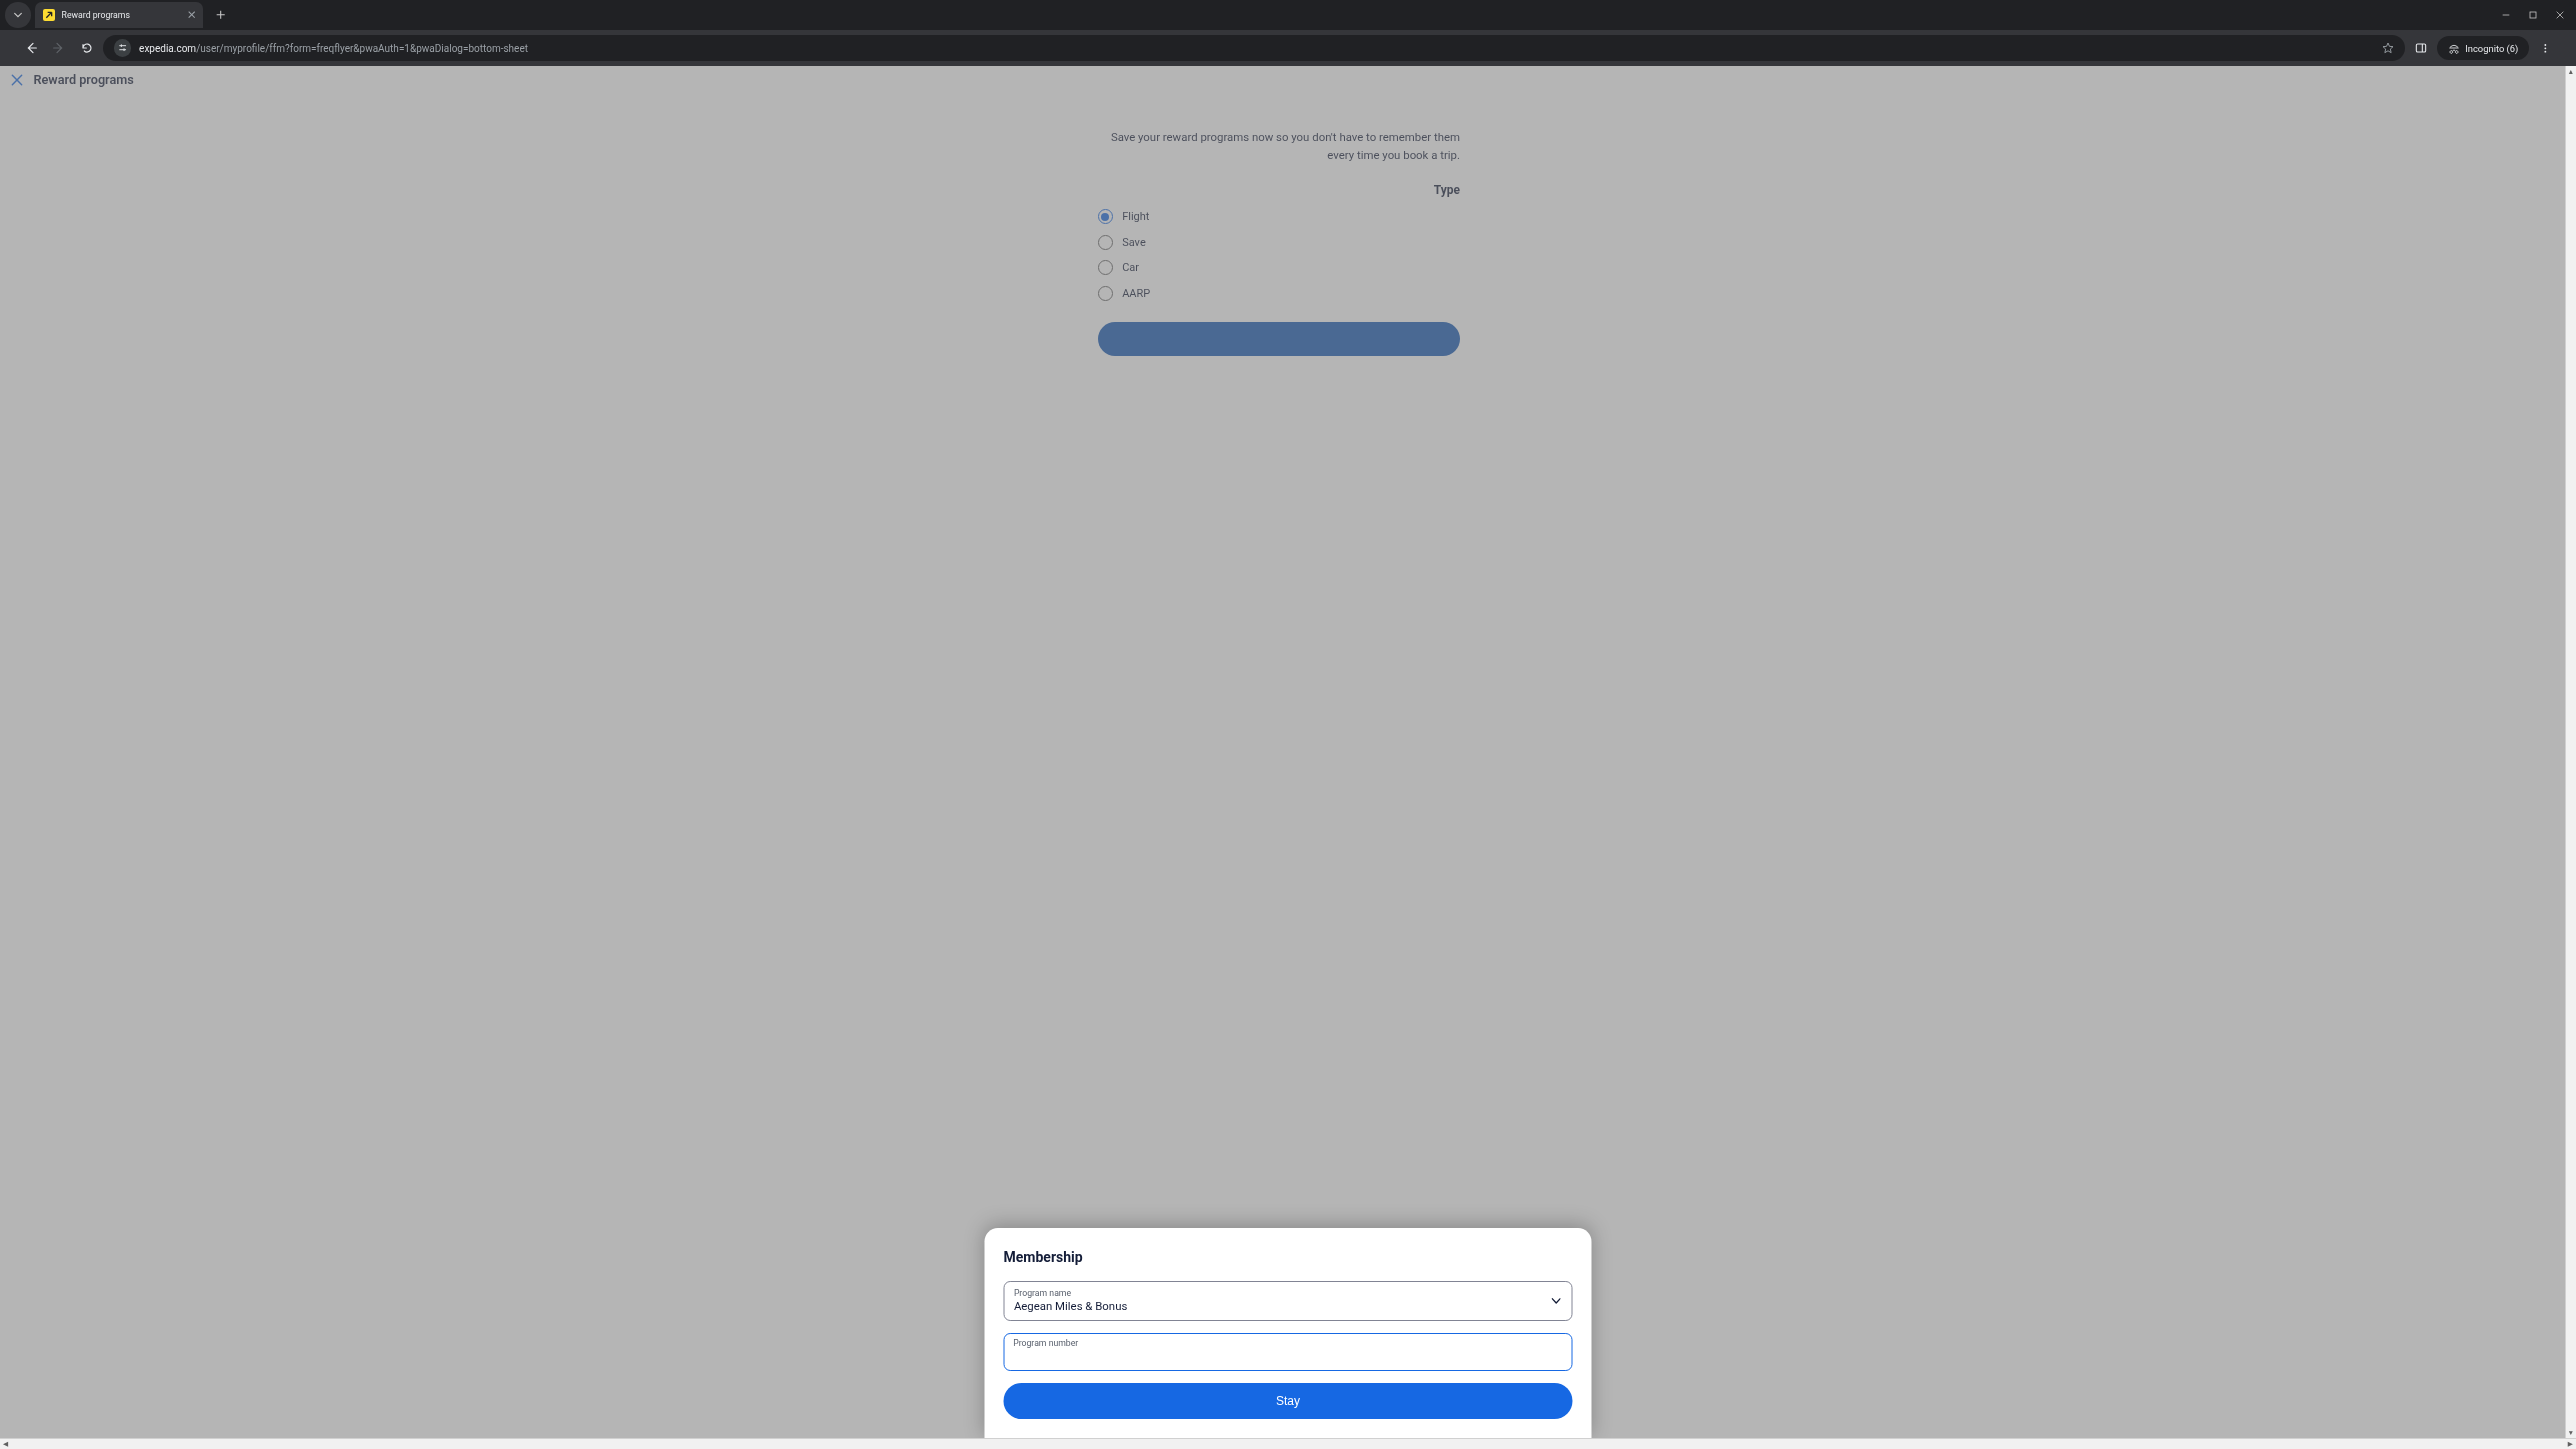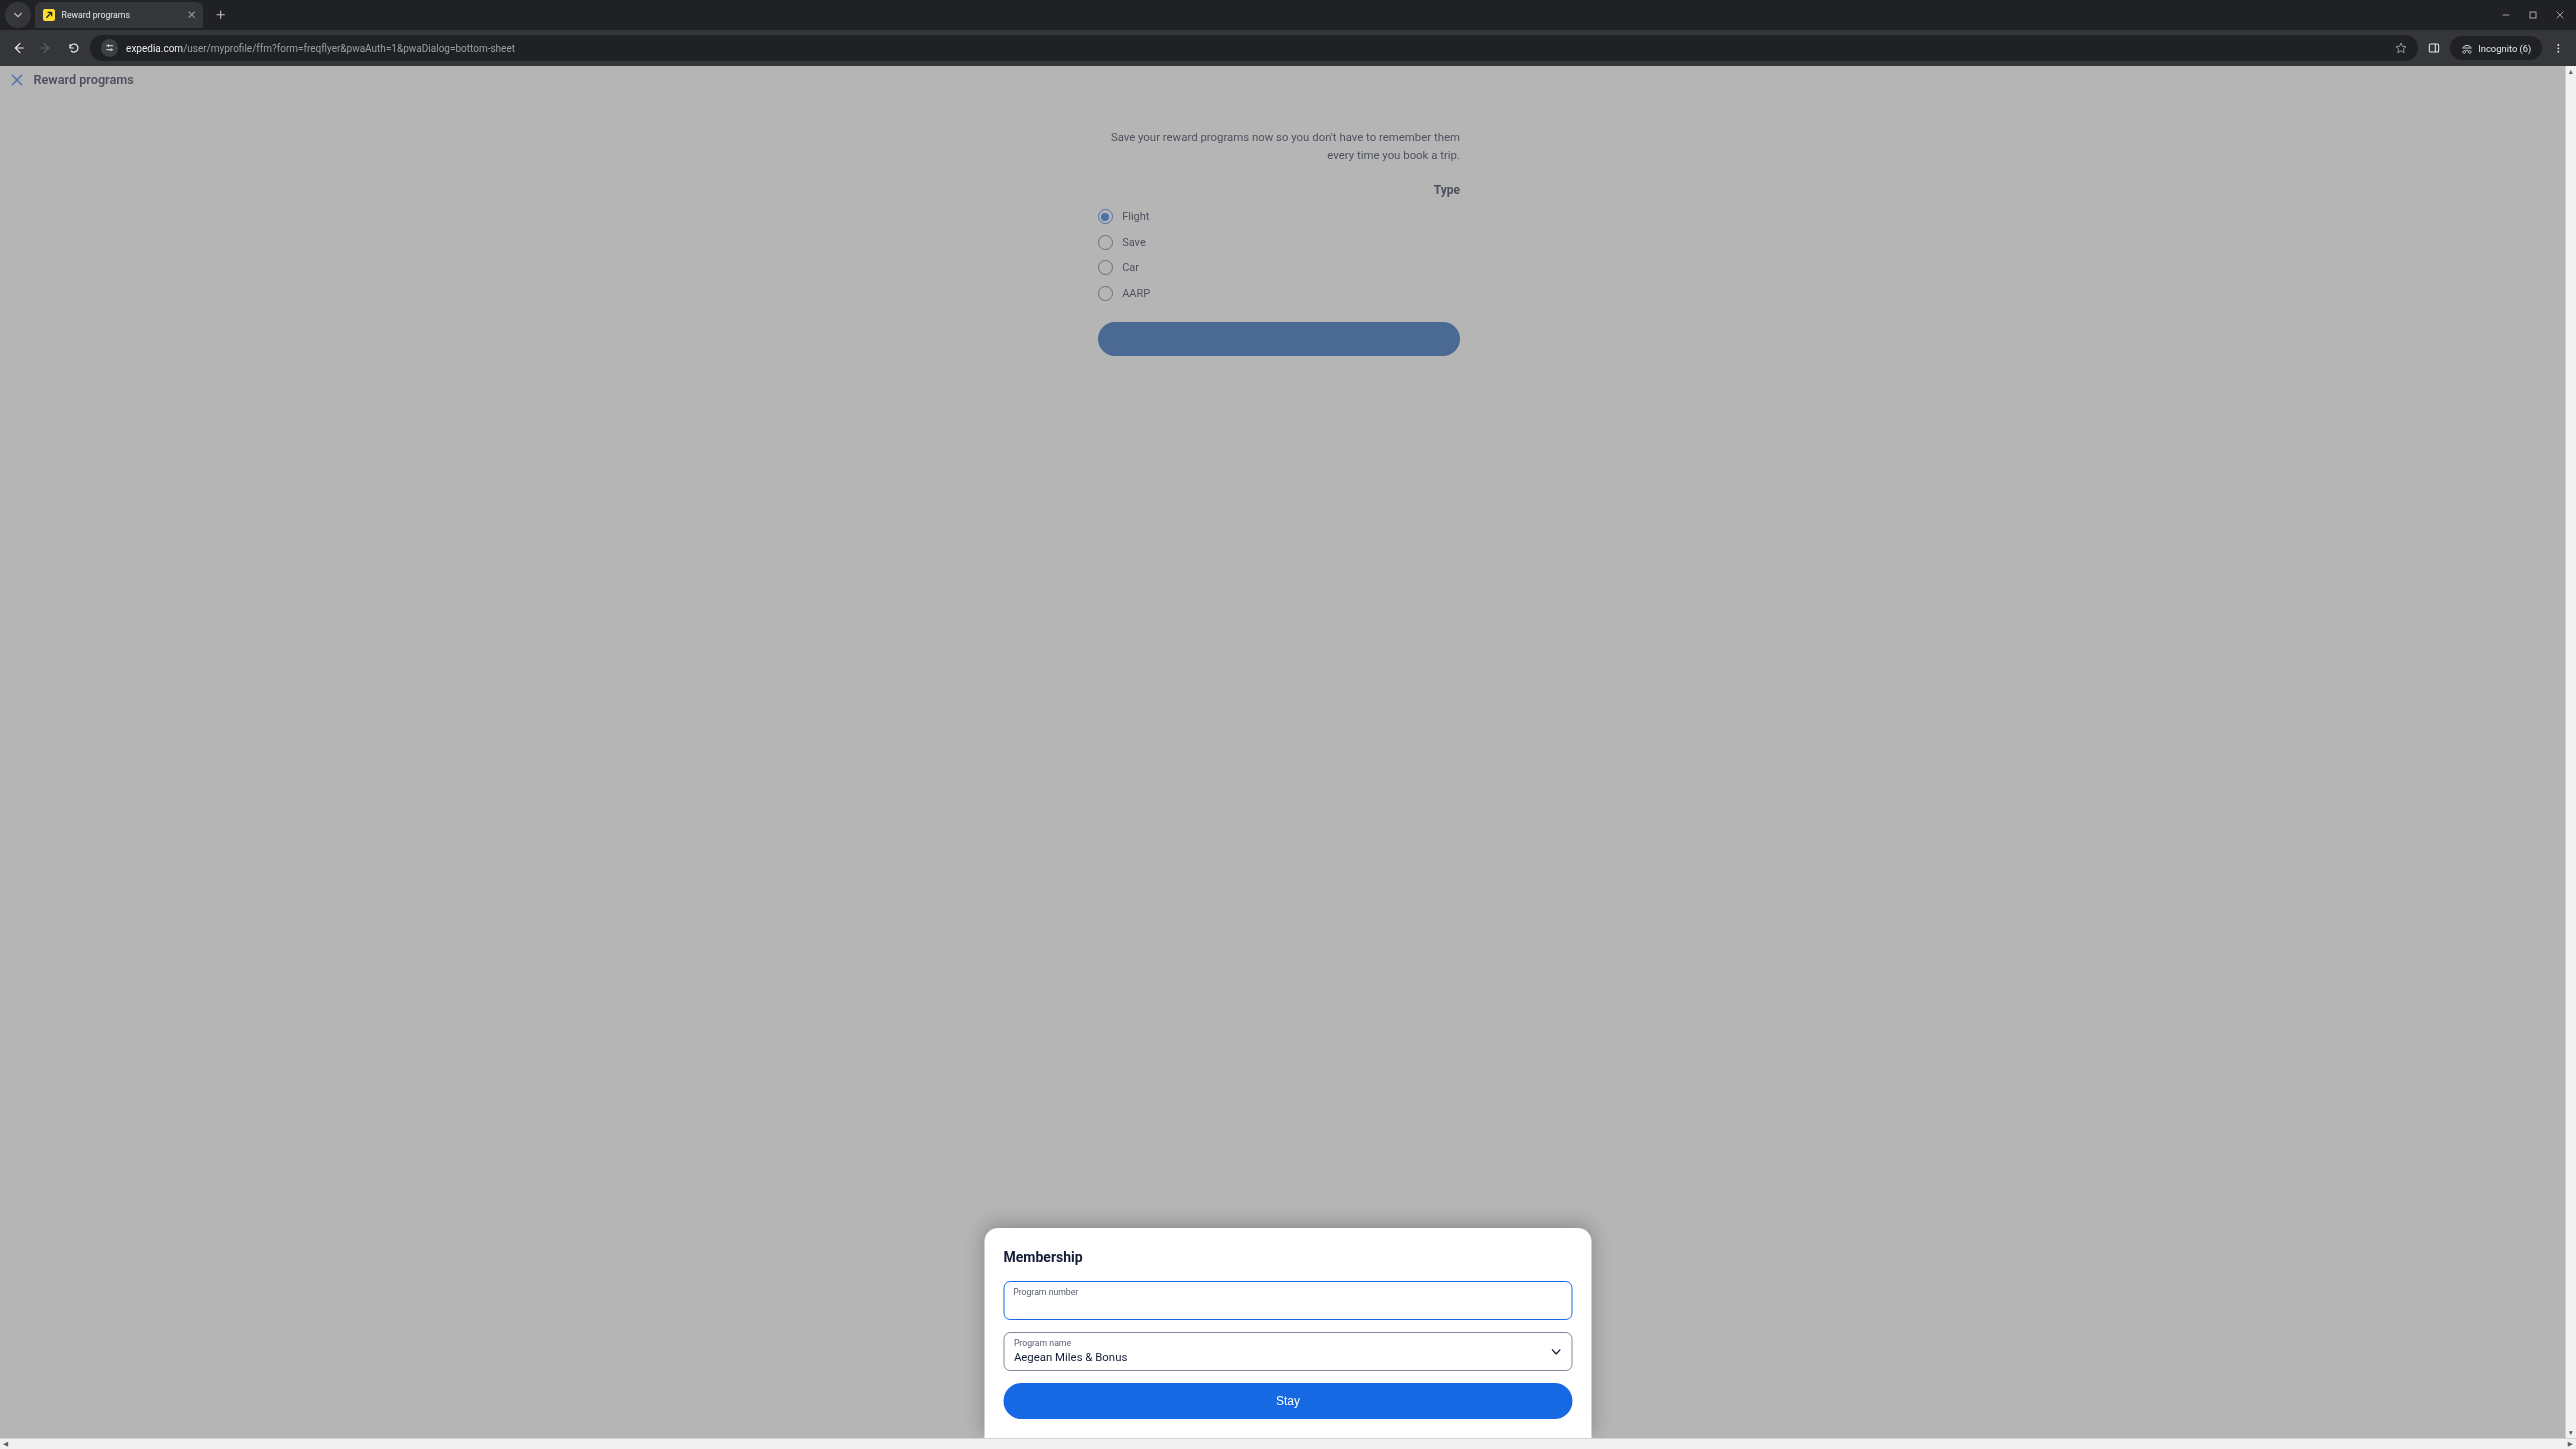--- a/index.html
+++ b/index.html
@@ -12,21 +12,21 @@
 .tab-bar { height: 30px; display: flex; align-items: center; padding-left: 5.4px; background: #202124; }
 .tab-search { width: 25.5px; height: 25.5px; border-radius: 50%; background: #35363a; display: flex; align-items: center; justify-content: center; color: #9aa0a6; margin-right: 4px; }
 .tab { height: 25.5px; background: #35363a; border-radius: 6.7px 6.7px 0 0; display: flex; align-items: center; padding: 0 8px; gap: 6.7px; min-width: 168px; color: #e8eaed; font-size: 8.7px; }
 .tab .favicon { width: 12px; height: 12px; background: #fddc32; border-radius: 2px; display:flex; align-items:center; justify-content:center; }
 .tab .tab-close { color: #9aa0a6; font-size: 10px; margin-left: auto; cursor: pointer; }
 .new-tab { width: 23px; height: 23px; display:flex; align-items:center; justify-content:center; color:#9aa0a6; font-size:12px; border-radius:50%; margin-left:6.7px; }
 .win-controls { margin-left:auto; display:flex; gap: 19px; padding-right: 12px; color:#c7c7c7; }
 .win-controls span { font-size: 9.4px; }
 
 
-.toolbar { height: 36px; display:flex; align-items:center; gap:4px; padding: 0 6px; background:#35363a; border-top-left-radius: 0; }
+.toolbar { height: 36px; display:flex; align-items:center; gap:4px; padding: 0 19px; background:#35363a; border-top-left-radius: 0; }
 .nav-btn { width:24px; height:24px; display:flex; align-items:center; justify-content:center; color:#9aa0a6; border-radius:50%; }
 .nav-btn.active { color:#e8eaed; }
 .addr { flex:1; height:25.5px; background:#202124; border-radius:13.4px; display:flex; align-items:center; padding:0 10.7px; gap:8px; color:#9aa0a6; font-size:10px; }
 .addr .site-chip { width:17.4px; height:17.4px; border-radius:8.7px; background:#3c4043; display:flex; align-items:center; justify-content:center; }
 .addr .domain { color:#e8eaed; }
 .addr .path { color:#9aa0a6; }
 .addr .star { margin-left:auto; }
 .incognito { height:24px; background:#202124; border-radius:12px; display:flex; align-items:center; gap:5.4px; padding:0 10.7px; color:#e8eaed; font-size:9.4px; }
 .more-btn { width:24px; height:24px; display:flex; align-items:center; justify-content:center; color:#e8eaed; }
 
@@ -210,35 +210,35 @@
         </div>
       </div>
 
     </div>
 
     <div class="overlay"></div>
 
     <div class="modal">
       <div class="modal-title">Membership</div>
 
-      <div class="field-wrap focused">
-        <div class="field-label">Program number</div>
-        <input class="field-input" type="text" value="" style="">
-      </div>
-
       <div class="field-wrap">
         <div class="field-label">Program name</div>
         <div class="field-value">Aegean Miles &amp; Bonus</div>
         <span class="field-chevron">
           <svg width="9.4" height="6.7" viewBox="0 0 14 10">
               <path d="M1 1.5 L7 8 L13 1.5" stroke="#141d38" stroke-width="2" fill="none" stroke-linecap="round" stroke-linejoin="round"></path>
             </svg>
         </span>
       </div>
 
+      <div class="field-wrap focused">
+        <div class="field-label">Program number</div>
+        <input class="field-input" type="text" value="" style="">
+      </div>
+
       <button class="save-btn">Stay</button>
     </div>
 
     <div class="vscroll">
       <div class="arrow">▲</div>
       <div class="track"></div>
       <div class="arrow">▼</div>
     </div>
     <div class="hscroll">
       <div class="arrow">◀</div>

